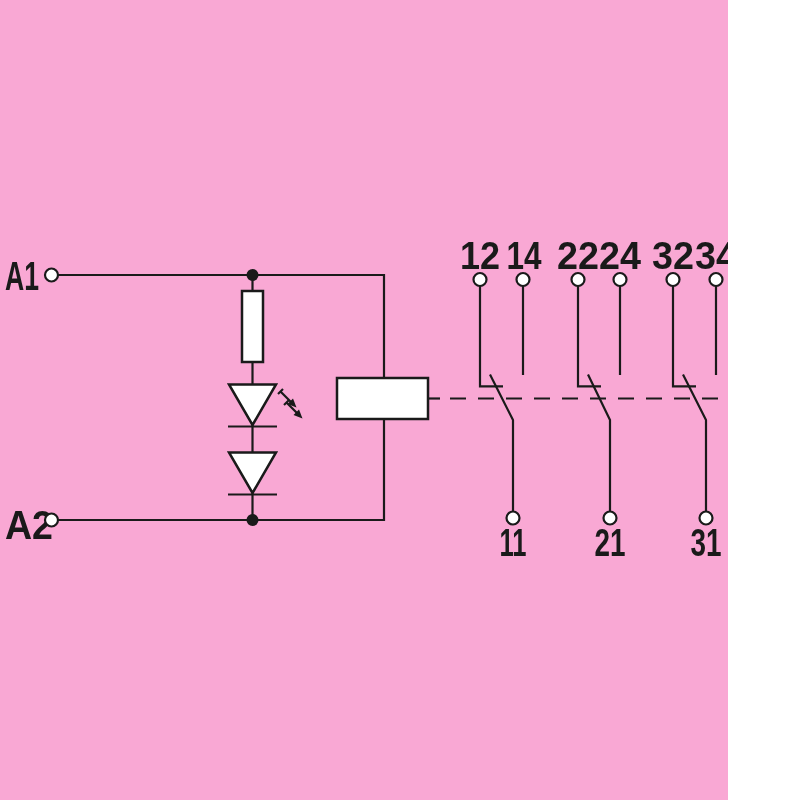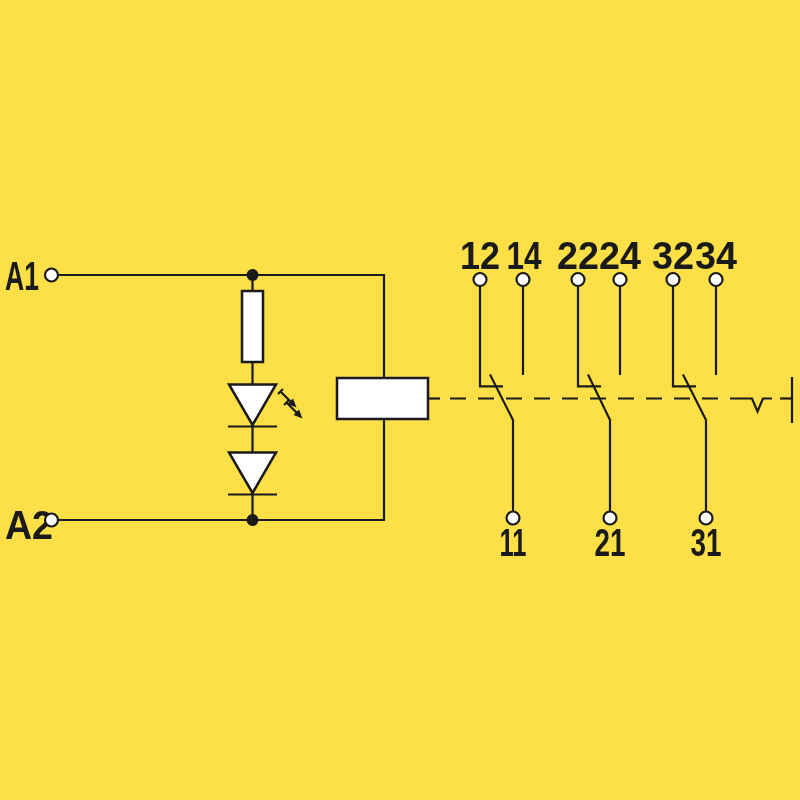--- a/index.html
+++ b/index.html
@@ -2,23 +2,23 @@
 <html><head>
 <meta charset="utf-8">
 <style>
   html, body {
     margin: 0;
     padding: 0;
     background: #ffffff;
   }
   .stage {
     position: relative;
-    width: 800px;
+    width: 728px;
     height: 800px;
-    background: #fde047;
+    background: #f9a8d4;
     overflow: hidden;
   }
   svg {
     display: block;
   }
   .wire {
     stroke: #1a1a1a;
     stroke-width: 2.2;
     fill: none;
   }

